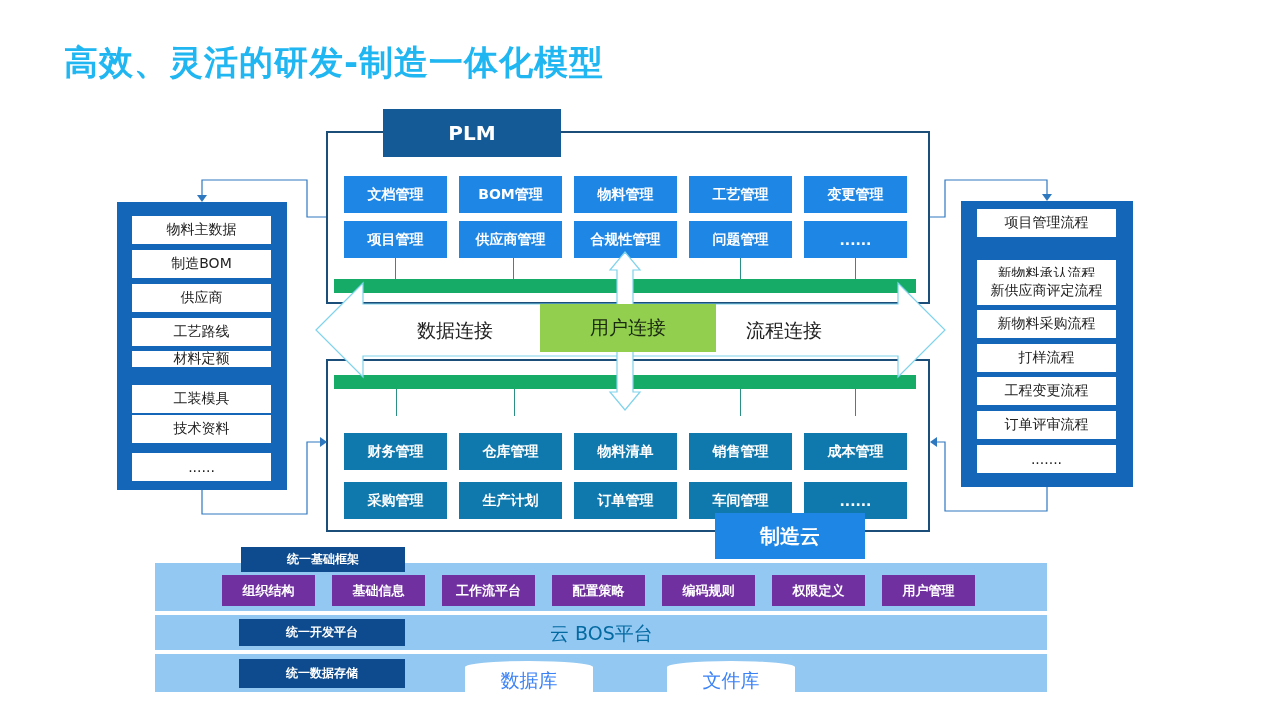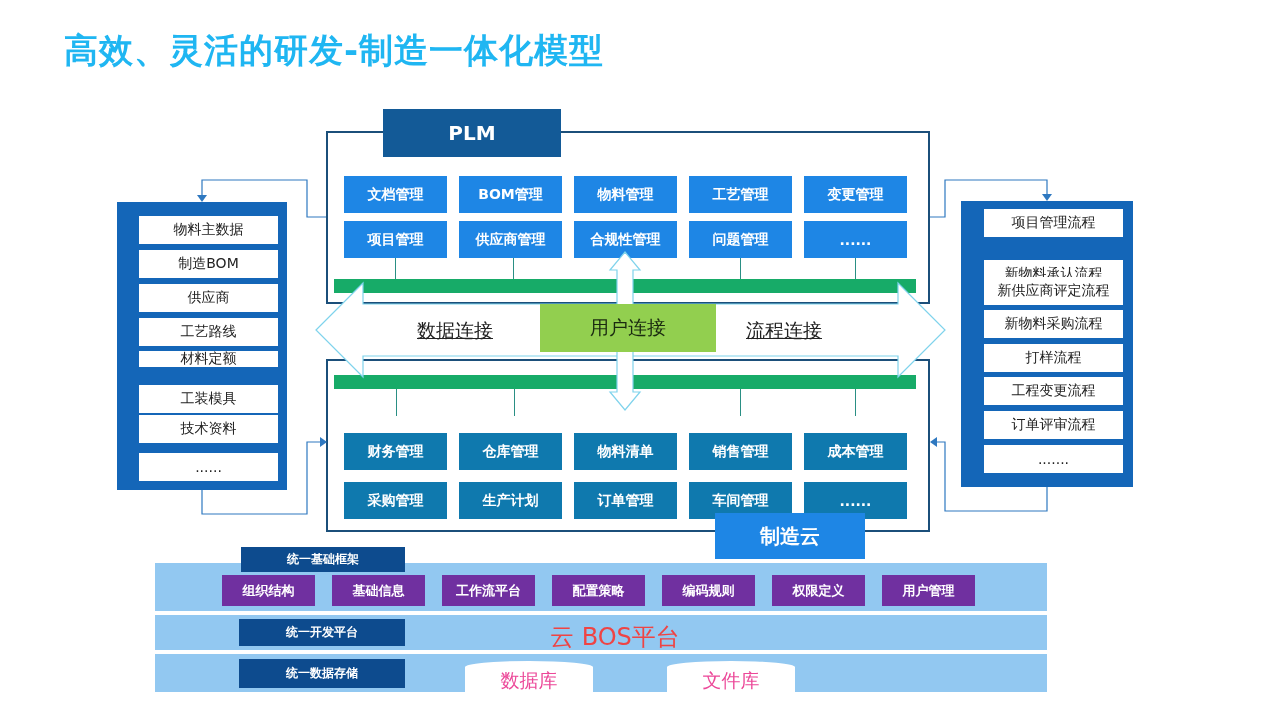--- a/index.html
+++ b/index.html
@@ -1,19 +1,19 @@
 <!DOCTYPE html>
 <html><head>
 <meta charset="utf-8">
 <style>
   html, body { margin:0; padding:0; }
   body { width:1280px; height:720px; position:relative; background:#ffffff; overflow:hidden;
          font-family:"DejaVu Sans", "Liberation Sans", sans-serif; }
   .abs { position:absolute; box-sizing:border-box; }
-  .title { left:64px; top:28px; font-size:34px; font-weight:bold; color:#1fb6f2; letter-spacing:1px; white-space:nowrap;text-align:right; }
+  .title { left:64px; top:40px; font-size:34px; font-weight:bold; color:#1fb6f2; letter-spacing:1px; white-space:nowrap;text-align:right; }
 
   
   .frame { border:2px solid #1b4f7a; background:#fff; }
   .plm-frame { left:326px; top:131px; width:604px; height:173px; }
   .mfg-frame { left:326px; top:359px; width:604px; height:173px; }
 
   .plm-tag { left:383px; top:109px; width:178px; height:48px; background:#135a97; color:#fff;
              font-size:20px; font-weight:bold; display:flex; align-items:center; justify-content:center; }
   .mfg-tag { left:715px; top:513px; width:150px; height:46px; background:#1e86e5; color:#fff;
              font-size:20px; font-weight:bold; display:flex; align-items:center; justify-content:center; }
@@ -23,35 +23,35 @@
   .mod.plm { background:#1e86e5; }
   .mod.mfg { background:#0f79ae;margin-top:16px; }
 
   .gbar { background:#17ab68; height:14px; }
   .vline { width:1px; background:#2a8f84; }
 
   
   .side { background:#1466b8; }
   .side-left { left:117px; top:202px; width:170px; height:288px; }
   .side-right { left:961px; top:201px; width:172px; height:286px; }
-  .sitem { background:#fff; color:#222; font-size:14px; display:flex; align-items:center; justify-content:center; white-space:nowrap;margin-left:7px; }
+  .sitem { background:#fff; color:#222; font-size:14px; display:flex; align-items:center; justify-content:center; white-space:nowrap; }
 
   
   .user-conn { left:540px; top:304px; width:176px; height:48px; background:#92cf4f; color:#1a2a10;
                font-size:19px; display:flex; align-items:center; justify-content:center; }
-  .conn-label { font-size:19px; color:#222; white-space:nowrap;text-decoration:underline; }
+  .conn-label { font-size:19px; color:#222; white-space:nowrap; }
 
   
   .band { background:#92c8f1; left:155px; width:892px; }
   .tagdark { background:#0d4b8e; color:#fff; font-size:12px; font-weight:bold;
              display:flex; align-items:center; justify-content:center; white-space:nowrap; }
   .purple { background:#7030a0; color:#fff; font-size:13px; font-weight:bold; width:93px; height:31px;
             display:flex; align-items:center; justify-content:center; white-space:nowrap; }
-  .bos-label { font-size:24px; color:#ef4444; white-space:nowrap; }
-  .cyl { width:128px; height:40px; background:#fff; border-radius:64px / 6px; color:#ec4899; font-size:19px;
+  .bos-label { font-size:19px; color:#0369a1; white-space:nowrap; }
+  .cyl { width:128px; height:40px; background:#fff; border-radius:64px / 6px; color:#3b82f6; font-size:19px;
          display:flex; align-items:center; justify-content:center; }
   svg.overlay { position:absolute; left:0; top:0; }
 </style>
 </head>
 <body>
 
 <div class="abs title">高效、灵活的研发-制造一体化模型</div>
 
 <div class="abs frame plm-frame"></div>
 <div class="abs frame mfg-frame"></div>

